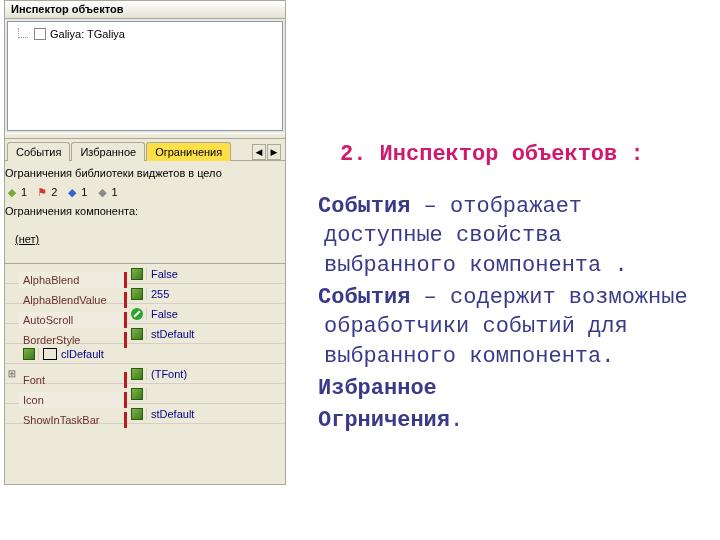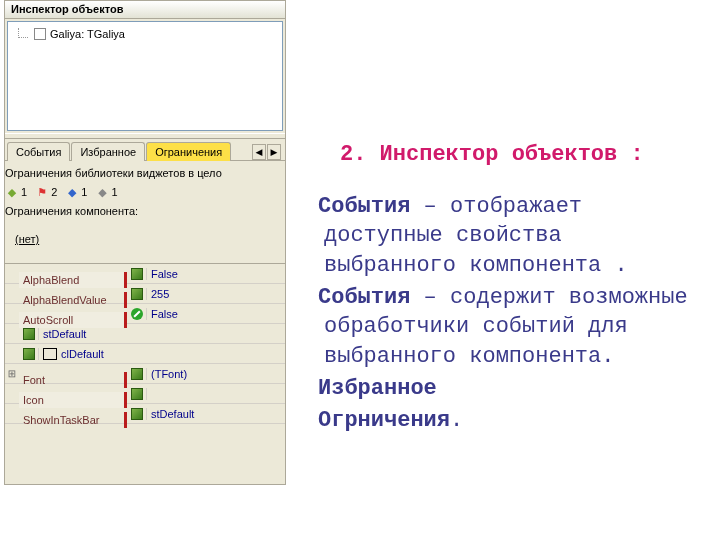--- a/index.html
+++ b/index.html
@@ -262,20 +262,21 @@
           <div class="prop-name">AutoScroll</div>
           <div class="prop-mid">
             <div class="mini-forbid"></div>
           </div>
           <div class="prop-val">
             <span>False</span>
           </div>
         </div>
         <div class="prop-row">
           <div class="prop-expand"></div>
+          <div class="prop-name">BorderStyle</div>
           <div class="prop-mid">
             <div class="mini-cube"></div>
           </div>
           <div class="prop-val">
             <span>stDefault</span>
           </div>
         </div>
         <div class="prop-row">
           <div class="prop-expand"></div>
           <div class="prop-mid">

